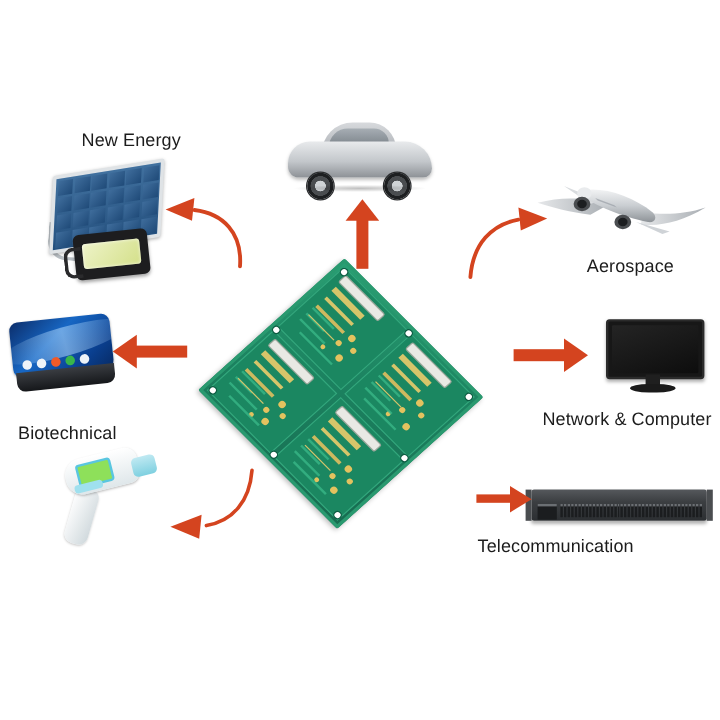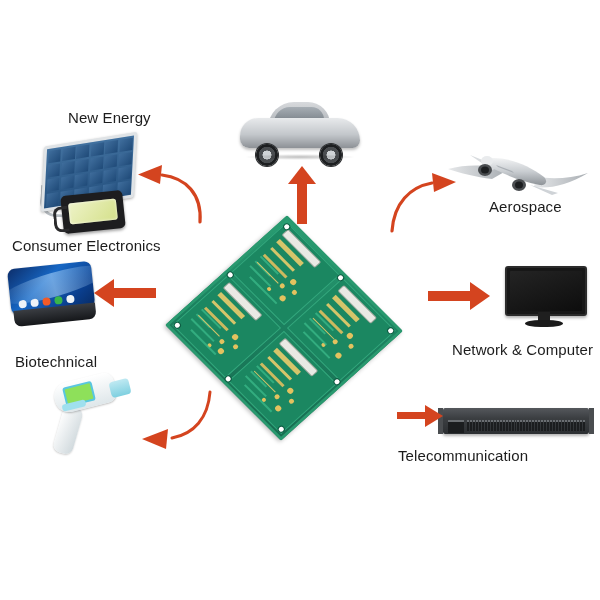--- a/index.html
+++ b/index.html
@@ -151,25 +151,24 @@
   .thermo .grip{position:absolute;left:6px;top:30px;width:20px;height:48px;
     background:linear-gradient(100deg,#ffffff,#cfd8dc);border-radius:8px;
     transform:rotate(16deg);box-shadow:0 1px 2px rgba(0,0,0,.2);}
 </style>
 </head>
 <body>
 
 <div id="stage">
 
   <div class="lbl" style="left:68px;top:109px;">New Energy</div>
-  <div class="lbl" style="left:489px;top:198px;">Aerospace</div>
+  <div class="lbl" style="left:489px;top:214px;">Aerospace</div>
   <div class="lbl" style="left:398px;top:447px;">Telecommunication</div>
   <div class="lbl" style="left:452px;top:341px;">Network &amp; Computer</div>
   <div class="lbl" style="left:15px;top:353px;">Biotechnical</div>
-  <div class="lbl" style="left:12px;top:237px;">Consumer Electronics</div>
 
   <div class="pcb-wrap">
     <div class="pcb">
       <div class="pcb-inner">
         <div class="sub">
           <div class="pads">
             <span class="pad" style="left:62%;top:46%;width:6px;height:6px;"></span>
             <span class="pad" style="left:74%;top:56%;width:5px;height:5px;"></span>
             <span class="pad" style="left:56%;top:62%;width:5px;height:5px;"></span>
             <span class="pad" style="left:68%;top:72%;width:6px;height:6px;"></span>

